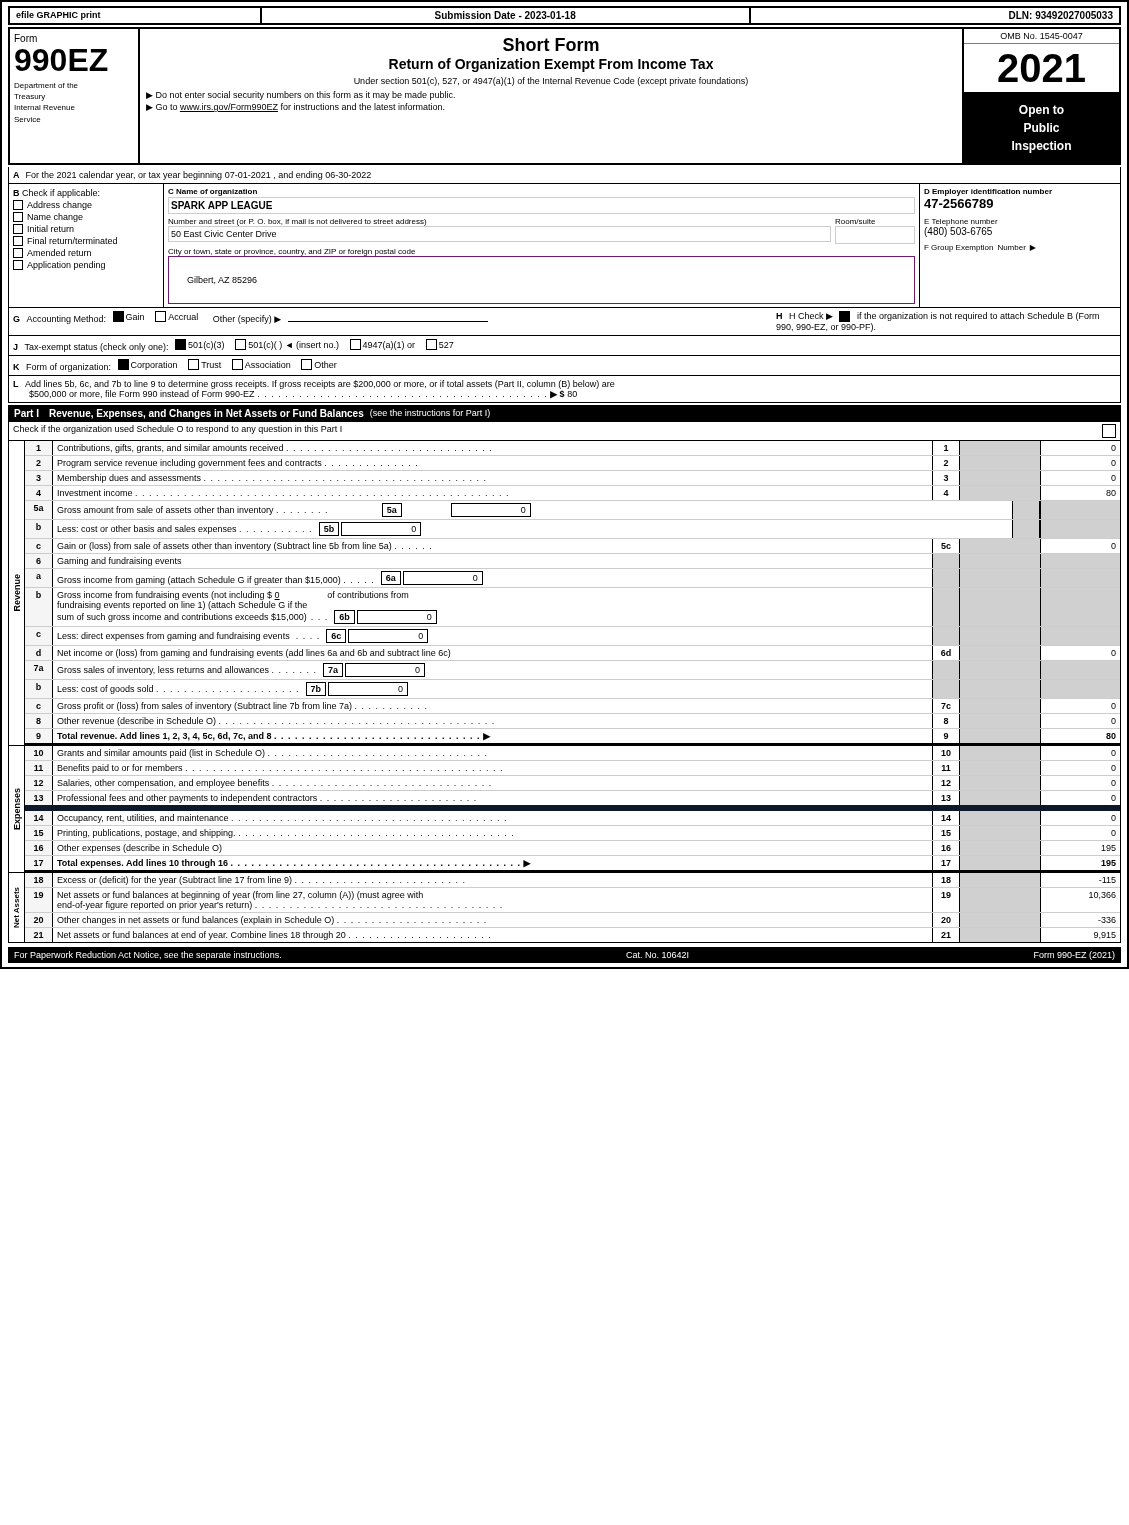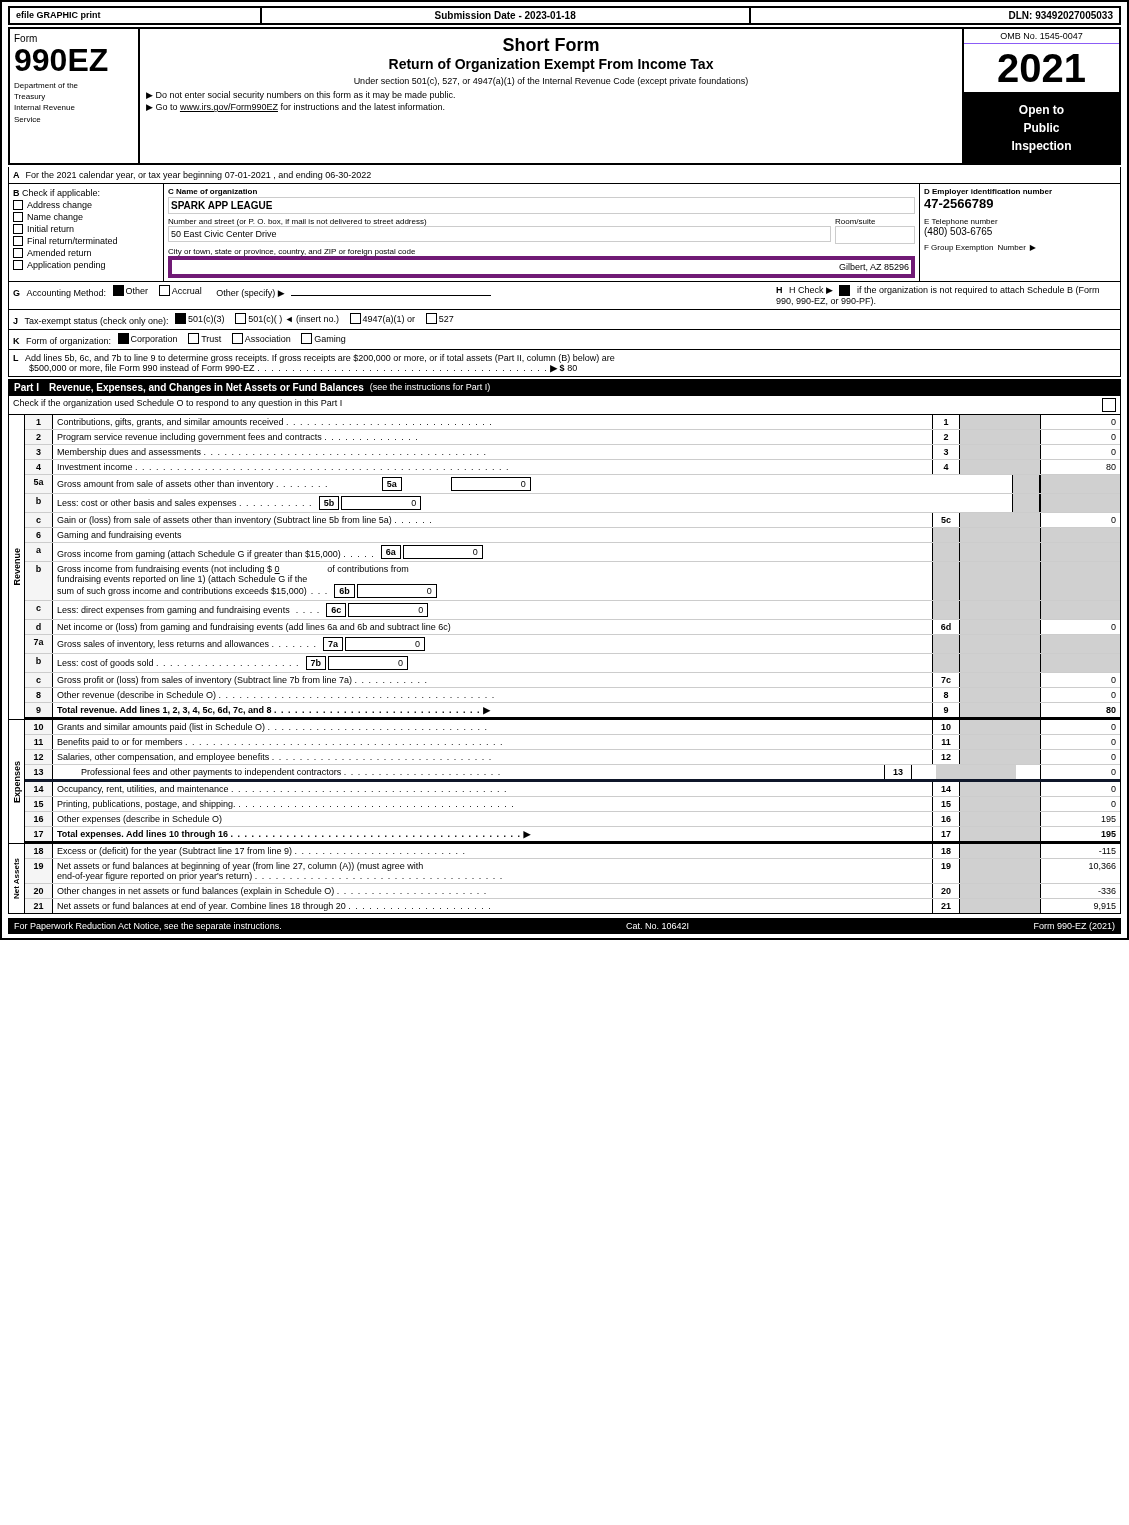--- a/index.html
+++ b/index.html
@@ -99,21 +99,21 @@
           <div style="font-size:8px;">Number and street (or P. O. box, if mail is not delivered to street address)</div>
           <div style="border:1px solid #ccc; padding:2px;">50 East Civic Center Drive</div>
         </div>
         <div style="width:80px;">
           <div style="font-size:8px;">Room/suite</div>
           <div style="border:1px solid #ccc; padding:2px; height:18px;"></div>
         </div>
       </div>
       <div>
         <div style="font-size:8px;">City or town, state or province, country, and ZIP or foreign postal code</div>
-        <div style="border:4px solid #701a75; padding:2px;text-align:right;">Gilbert, AZ  85296</div>
+        <div style="border:1px solid #701a75; padding:18px;">Gilbert, AZ  85296</div>
       </div>
     </div>
 
     <div style="width:200px; padding:3px 4px; font-size:9px;">
       <div style="font-size:8px; font-weight:bold;">D Employer identification number</div>
       <div style="font-size:13px; font-weight:bold; margin-bottom:6px;">47-2566789</div>
       <div style="font-size:8px;">E Telephone number</div>
       <div style="font-size:10px; margin-bottom:6px;">(480) 503-6765</div>
       <div style="font-size:8px; display:flex;">
         <span>F Group Exemption</span>
@@ -122,21 +122,21 @@
       </div>
     </div>
   </div>
 
   <div style="display:flex; border:1px solid #000; border-top:none; padding:3px 4px; font-size:9px;">
     <div style="flex:1;">
       <span style="font-weight:bold;">G</span>
       <span style="margin-left:4px;">Accounting Method:</span>
       <span class="inline-checkbox">
         <div style="width:11px;height:11px;border:1px solid #000;background:#000;display:inline-block;vertical-align:middle;"></div>
-        <span style="margin-left:2px;">Other</span>
+        <span style="margin-left:2px;">Gain</span>
       </span>
       <span class="inline-checkbox">
         <div style="width:11px;height:11px;border:1px solid #000;display:inline-block;vertical-align:middle;"></div>
         <span style="margin-left:2px;">Accrual</span>
       </span>
       <span style="margin-left:8px;">Other (specify) ▶</span>
       <span style="display:inline-block; width:200px; border-bottom:1px solid #000; margin-left:4px;"></span>
     </div>
     <div style="width:340px; font-size:9px;">
       <span style="font-weight:bold;">H</span>
@@ -180,21 +180,21 @@
     <span class="inline-checkbox">
       <div style="width:11px;height:11px;border:1px solid #000;display:inline-block;vertical-align:middle;"></div>
       <span style="margin-left:2px;">Trust</span>
     </span>
     <span class="inline-checkbox">
       <div style="width:11px;height:11px;border:1px solid #000;display:inline-block;vertical-align:middle;"></div>
       <span style="margin-left:2px;">Association</span>
     </span>
     <span class="inline-checkbox">
       <div style="width:11px;height:11px;border:1px solid #000;display:inline-block;vertical-align:middle;"></div>
-      <span style="margin-left:2px;">Gaming</span>
+      <span style="margin-left:2px;">Other</span>
     </span>
   </div>
 
   <div style="border:1px solid #000; border-top:none; padding:3px 4px; font-size:9px; margin-bottom:2px;">
     <span style="font-weight:bold;">L</span>
     <span style="margin-left:4px;">Add lines 5b, 6c, and 7b to line 9 to determine gross receipts. If gross receipts are $200,000 or more, or if total assets (Part II, column (B) below) are</span><br>
     <span style="margin-left:16px;">$500,000 or more, file Form 990 instead of Form 990-EZ</span>
     <span style="letter-spacing:1px;"> . . . . . . . . . . . . . . . . . . . . . . . . . . . . . . . . . . . . . . . . . .</span>
     <span style="font-weight:bold;"> ▶ $</span>
     <span>80</span>
@@ -411,21 +411,21 @@
       </div>
 
       <div style="display:flex; border-bottom:1px solid #ccc;">
         <div style="width:28px; border-right:1px solid #000; text-align:center; padding:2px; font-weight:bold; background:#f5f5f5; font-size:9px;">12</div>
         <div style="flex:1; padding:2px 4px; font-size:9px;">Salaries, other compensation, and employee benefits <span style="letter-spacing:1px;">. . . . . . . . . . . . . . . . . . . . . . . . . . . . . . . .</span></div>
         <div style="width:28px; border-left:1px solid #000; border-right:1px solid #000; text-align:center; padding:2px; font-weight:bold; font-size:9px;">12</div>
         <div style="width:80px; text-align:right; padding:2px 4px; font-size:9px; background:#d0d0d0;"></div>
         <div style="width:80px; text-align:right; padding:2px 4px; font-size:9px; border-left:1px solid #000;">0</div>
       </div>
 
-      <div style="display:flex; border-bottom:3px solid #0f172a;gap:24px;">
+      <div style="display:flex; border-bottom:6px solid #0f172a;">
         <div style="width:28px; border-right:1px solid #000; text-align:center; padding:2px; font-weight:bold; background:#f5f5f5; font-size:9px;">13</div>
         <div style="flex:1; padding:2px 4px; font-size:9px;">Professional fees and other payments to independent contractors <span style="letter-spacing:1px;">. . . . . . . . . . . . . . . . . . . . . . .</span></div>
         <div style="width:28px; border-left:1px solid #000; border-right:1px solid #000; text-align:center; padding:2px; font-weight:bold; font-size:9px;">13</div>
         <div style="width:80px; text-align:right; padding:2px 4px; font-size:9px; background:#d0d0d0;"></div>
         <div style="width:80px; text-align:right; padding:2px 4px; font-size:9px; border-left:1px solid #000;">0</div>
       </div>
 
       <div style="display:flex; border-bottom:1px solid #ccc;">
         <div style="width:28px; border-right:1px solid #000; text-align:center; padding:2px; font-weight:bold; background:#f5f5f5; font-size:9px;">14</div>
         <div style="flex:1; padding:2px 4px; font-size:9px;">Occupancy, rent, utilities, and maintenance <span style="letter-spacing:1px;">. . . . . . . . . . . . . . . . . . . . . . . . . . . . . . . . . . . . . . . .</span></div>

